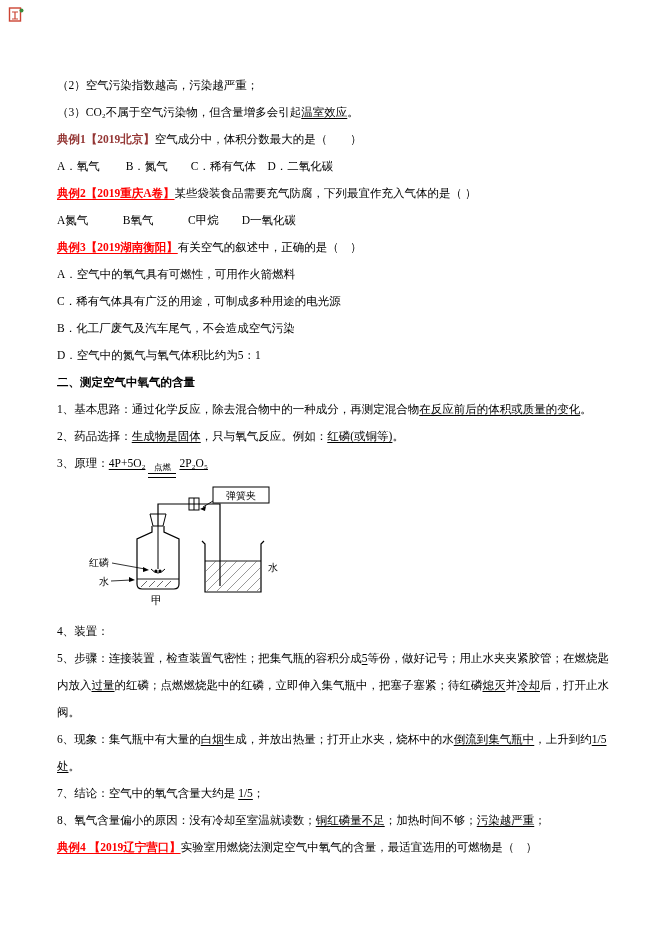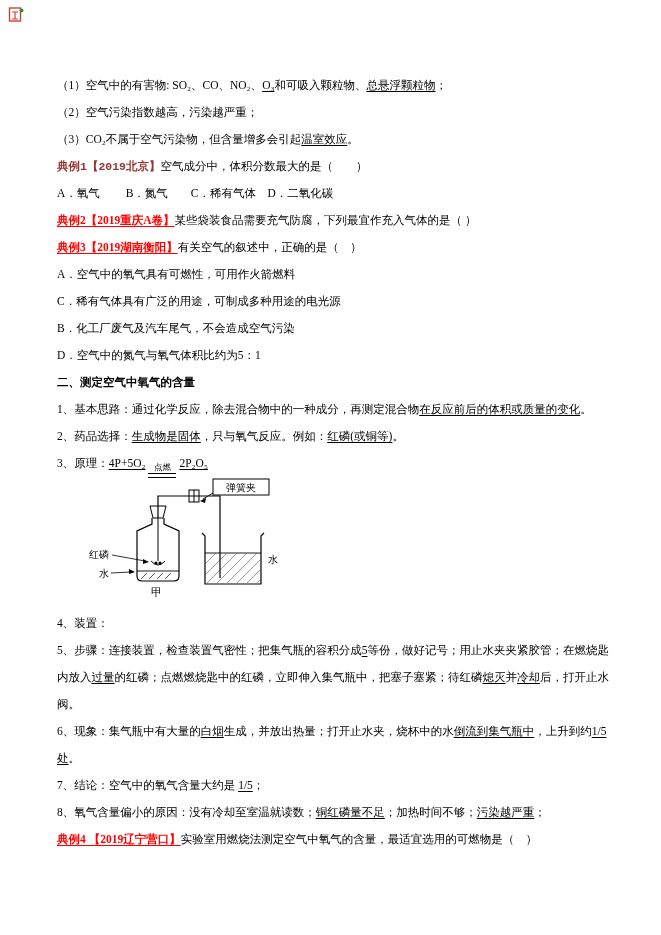--- a/index.html
+++ b/index.html
@@ -6,46 +6,46 @@
   .page{
     position:relative;width:661px;height:935px;background:#fff;overflow:hidden;
     font-family:"Liberation Serif","DejaVu Serif",serif;color:#000;
   }
   .corner-logo{position:absolute;left:8px;top:6px;width:16px;height:18px;}
   .content{position:absolute;left:57px;top:72px;width:552px;font-size:11.5px;line-height:27px;}
   .para{min-height:27px;}
   .seg{white-space:pre-wrap;}
   .u{text-decoration:underline;text-decoration-thickness:1px;text-underline-offset:2px;}
   .b{font-weight:bold;}
-  .cond{display:inline-flex;flex-direction:column;align-items:center;vertical-align:-3px;margin:0 3px;}
+  .cond{display:inline-flex;flex-direction:column;align-items:center;vertical-align:-3px;margin:8px 3px;}
   .cond-top{font-size:8.5px;line-height:9px;}
   .cond-bar{width:28px;height:3px;border-top:1px solid #000;border-bottom:1px solid #000;margin-top:1px;}
   .diagram{margin:0 0 12px 28px;height:120px;}
   .diagram svg{display:block;}
   .dlabel{font-size:10px;fill:#000;font-family:"Liberation Serif","DejaVu Serif",serif;}
   .caption{font-size:11px;}
 </style>
 </head>
 <body>
 
 <div class="page">
   <div class="corner-logo">
     <svg width="16" height="18" viewBox="0 0 16 18">
       <rect x="1.5" y="2" width="11" height="13" fill="#fff" stroke="#cc4433" stroke-width="1.4"></rect>
       <path d="M4 6 h6 M7 6 v7 M4 13 h6" stroke="#cc4433" stroke-width="1.2" fill="none"></path>
       <circle cx="13.5" cy="4.5" r="2" fill="#3a8a3a"></circle>
     </svg>
   </div>
   <div class="content" id="doc-body">
-      <div class="para"><span class="seg">（1）空气中的有害物: SO₂、CO、NO₂、</span><span class="seg u">O₃</span><span class="seg">和可吸入颗粒物、</span><span class="seg u">总悬浮颗粒物</span><span class="seg">；</span></div>
       <div class="para"><span class="seg">（2）空气污染指数越高，污染越严重；</span></div>
       <div class="para"><span class="seg">（3）CO₂不属于空气污染物，但含量增多会引起</span><span class="seg u">温室效应</span><span class="seg">。</span></div>
-      <div class="para"><span class="seg b" style="color: rgb(148, 54, 52); font-family: Liberation Mono, monospace;">典例1【2019北京】</span><span class="seg">空气成分中，体积分数最大的是（　　）</span></div>
+      <div class="para"><span class="seg b" style="color: rgb(148, 54, 52);">典例1【2019北京】</span><span class="seg">空气成分中，体积分数最大的是（　　）</span></div>
       <div class="para"><span class="seg">A．氧气　　 B．氮气　　C．稀有气体　D．二氧化碳</span></div>
       <div class="para"><span class="seg u b" style="color: rgb(254, 0, 0);">典例2【2019重庆A卷】</span><span class="seg">某些袋装食品需要充气防腐，下列最宜作充入气体的是（ ）</span></div>
+      <div class="para"><span class="seg">A氮气　　　B氧气　　　C甲烷　　D一氧化碳</span></div>
       <div class="para"><span class="seg u b" style="color: rgb(254, 0, 0);">典例3【2019湖南衡阳】</span><span class="seg">有关空气的叙述中，正确的是（　）</span></div>
       <div class="para"><span class="seg">A．空气中的氧气具有可燃性，可用作火箭燃料</span></div>
       <div class="para"><span class="seg">C．稀有气体具有广泛的用途，可制成多种用途的电光源</span></div>
       <div class="para"><span class="seg">B．化工厂废气及汽车尾气，不会造成空气污染</span></div>
       <div class="para"><span class="seg">D．空气中的氮气与氧气体积比约为5：1</span></div>
       <div class="para"><span class="seg b">二、测定空气中氧气的含量</span></div>
       <div class="para"><span class="seg">1、基本思路：通过化学反应，除去混合物中的一种成分，再测定混合物</span><span class="seg u">在反应前后的体积或质量的变化</span><span class="seg">。</span></div>
       <div class="para"><span class="seg">2、药品选择：</span><span class="seg u">生成物是固体</span><span class="seg">，只与氧气反应。例如：</span><span class="seg u">红磷(或铜等)</span><span class="seg">。</span></div>
       <div class="para"><span class="seg">3、原理：</span><span class="seg u">4P+5O₂</span><span class="cond">
           <span class="cond-top">点燃</span>

